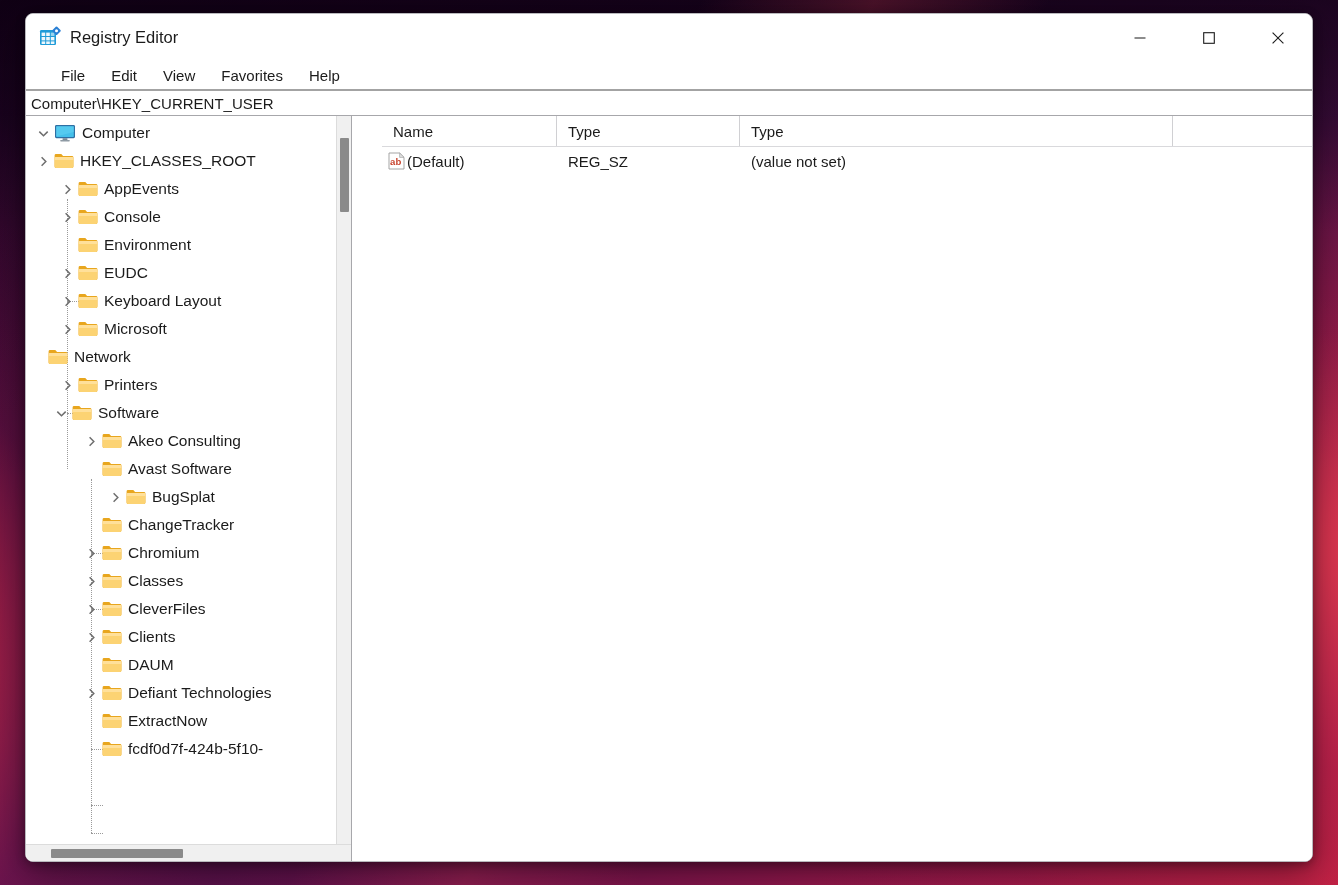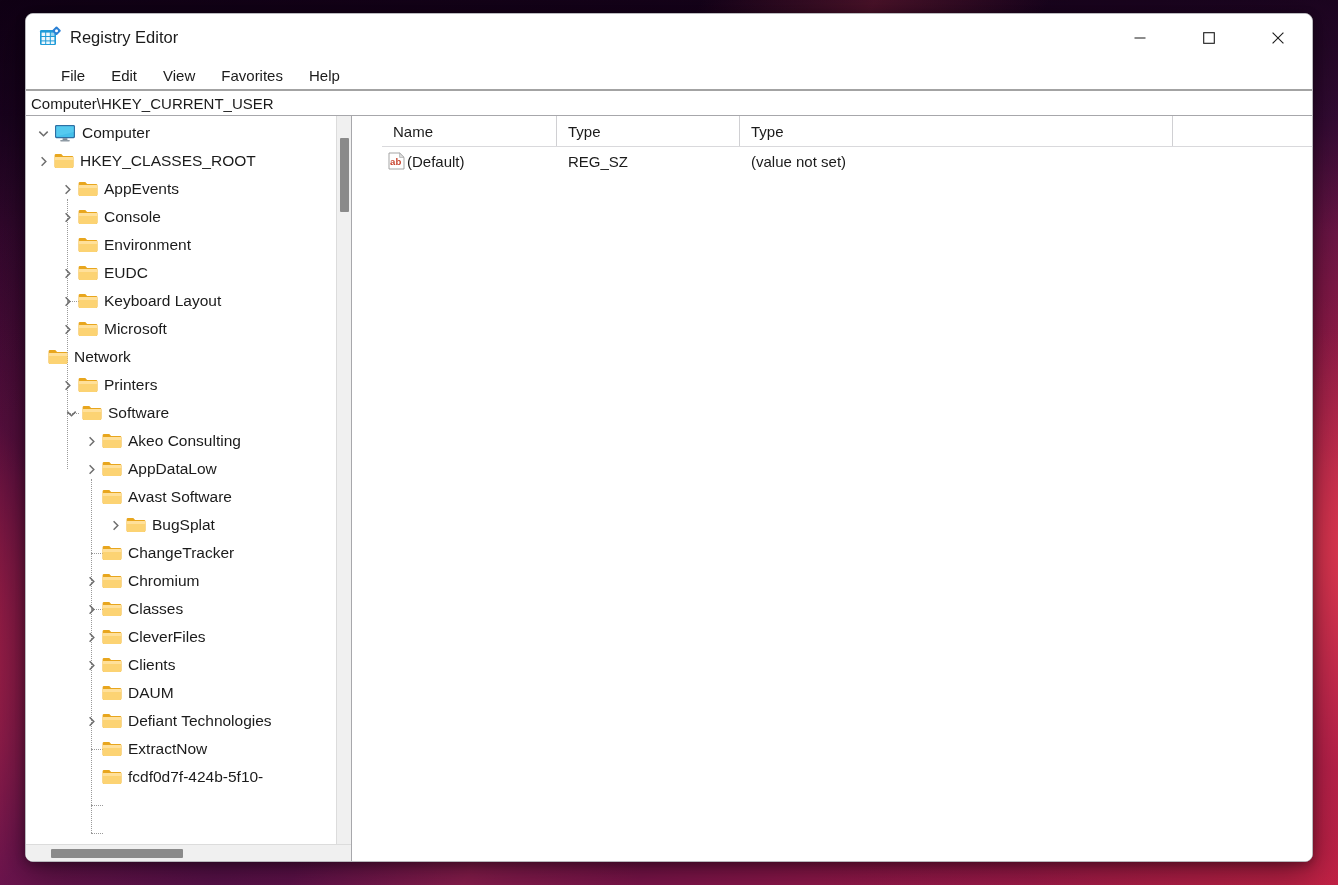--- a/index.html
+++ b/index.html
@@ -505,21 +505,21 @@
                   </svg>
                 </span>
                 <span class="folder"><svg width="20" height="16" viewBox="0 0 20 16">
                     <path d="M0.6 2.4 A1.4 1.4 0 0 1 2 1 H7.3 L9.1 3 H18 A1.4 1.4 0 0 1 19.4 4.4 V13.6 A1.4 1.4 0 0 1 18 15 H2 A1.4 1.4 0 0 1 0.6 13.6 Z" fill="#e8a61e"></path>
                     <path d="M0.6 5.4 A1.4 1.4 0 0 1 2 4 H18 A1.4 1.4 0 0 1 19.4 5.4 V13.6 A1.4 1.4 0 0 1 18 15 H2 A1.4 1.4 0 0 1 0.6 13.6 Z" fill="#fcd373"></path>
                     <path d="M0.6 5.4 A1.4 1.4 0 0 1 2 4 H18 A1.4 1.4 0 0 1 19.4 5.4 V7 H0.6 Z" fill="#ffe09a"></path>
                   </svg></span>
                 <span class="label">Printers</span>
               </div>
             </div>
-            <div class="node" style="padding-left: 34px;">
+            <div class="node" style="padding-left: 24px;">
               <div class="hit">
                 <span class="twisty">
                   <svg width="11" height="11" viewBox="0 0 11 11">
                     <polyline points="1.3,3.6 5.5,7.8 9.7,3.6"></polyline>
                   </svg>
                 </span>
                 <span class="folder"><svg width="20" height="16" viewBox="0 0 20 16">
                     <path d="M0.6 2.4 A1.4 1.4 0 0 1 2 1 H7.3 L9.1 3 H18 A1.4 1.4 0 0 1 19.4 4.4 V13.6 A1.4 1.4 0 0 1 18 15 H2 A1.4 1.4 0 0 1 0.6 13.6 Z" fill="#e8a61e"></path>
                     <path d="M0.6 5.4 A1.4 1.4 0 0 1 2 4 H18 A1.4 1.4 0 0 1 19.4 5.4 V13.6 A1.4 1.4 0 0 1 18 15 H2 A1.4 1.4 0 0 1 0.6 13.6 Z" fill="#fcd373"></path>
                     <path d="M0.6 5.4 A1.4 1.4 0 0 1 2 4 H18 A1.4 1.4 0 0 1 19.4 5.4 V7 H0.6 Z" fill="#ffe09a"></path>
@@ -533,35 +533,20 @@
                   <svg width="11" height="11" viewBox="0 0 11 11">
                     <polyline points="3.6,1.3 7.8,5.5 3.6,9.7"></polyline>
                   </svg>
                 </span>
                 <span class="folder"><svg width="20" height="16" viewBox="0 0 20 16">
                     <path d="M0.6 2.4 A1.4 1.4 0 0 1 2 1 H7.3 L9.1 3 H18 A1.4 1.4 0 0 1 19.4 4.4 V13.6 A1.4 1.4 0 0 1 18 15 H2 A1.4 1.4 0 0 1 0.6 13.6 Z" fill="#e8a61e"></path>
                     <path d="M0.6 5.4 A1.4 1.4 0 0 1 2 4 H18 A1.4 1.4 0 0 1 19.4 5.4 V13.6 A1.4 1.4 0 0 1 18 15 H2 A1.4 1.4 0 0 1 0.6 13.6 Z" fill="#fcd373"></path>
                     <path d="M0.6 5.4 A1.4 1.4 0 0 1 2 4 H18 A1.4 1.4 0 0 1 19.4 5.4 V7 H0.6 Z" fill="#ffe09a"></path>
                   </svg></span>
                 <span class="label">Akeo Consulting</span>
-              </div>
-            </div>
-            <div class="node" style="padding-left: 54px;">
-              <div class="hit">
-                <span class="twisty">
-                  <svg width="11" height="11" viewBox="0 0 11 11">
-                    <polyline points="3.6,1.3 7.8,5.5 3.6,9.7"></polyline>
-                  </svg>
-                </span>
-                <span class="folder"><svg width="20" height="16" viewBox="0 0 20 16">
-                    <path d="M0.6 2.4 A1.4 1.4 0 0 1 2 1 H7.3 L9.1 3 H18 A1.4 1.4 0 0 1 19.4 4.4 V13.6 A1.4 1.4 0 0 1 18 15 H2 A1.4 1.4 0 0 1 0.6 13.6 Z" fill="#e8a61e"></path>
-                    <path d="M0.6 5.4 A1.4 1.4 0 0 1 2 4 H18 A1.4 1.4 0 0 1 19.4 5.4 V13.6 A1.4 1.4 0 0 1 18 15 H2 A1.4 1.4 0 0 1 0.6 13.6 Z" fill="#fcd373"></path>
-                    <path d="M0.6 5.4 A1.4 1.4 0 0 1 2 4 H18 A1.4 1.4 0 0 1 19.4 5.4 V7 H0.6 Z" fill="#ffe09a"></path>
-                  </svg></span>
-                <span class="label">AppDataLow</span>
               </div>
             </div>
             <div class="node" style="padding-left: 54px;">
               <div class="hit">
                 <span class="twisty"></span>
                 <span class="folder"><svg width="20" height="16" viewBox="0 0 20 16">
                     <path d="M0.6 2.4 A1.4 1.4 0 0 1 2 1 H7.3 L9.1 3 H18 A1.4 1.4 0 0 1 19.4 4.4 V13.6 A1.4 1.4 0 0 1 18 15 H2 A1.4 1.4 0 0 1 0.6 13.6 Z" fill="#e8a61e"></path>
                     <path d="M0.6 5.4 A1.4 1.4 0 0 1 2 4 H18 A1.4 1.4 0 0 1 19.4 5.4 V13.6 A1.4 1.4 0 0 1 18 15 H2 A1.4 1.4 0 0 1 0.6 13.6 Z" fill="#fcd373"></path>
                     <path d="M0.6 5.4 A1.4 1.4 0 0 1 2 4 H18 A1.4 1.4 0 0 1 19.4 5.4 V7 H0.6 Z" fill="#ffe09a"></path>
                   </svg></span>

